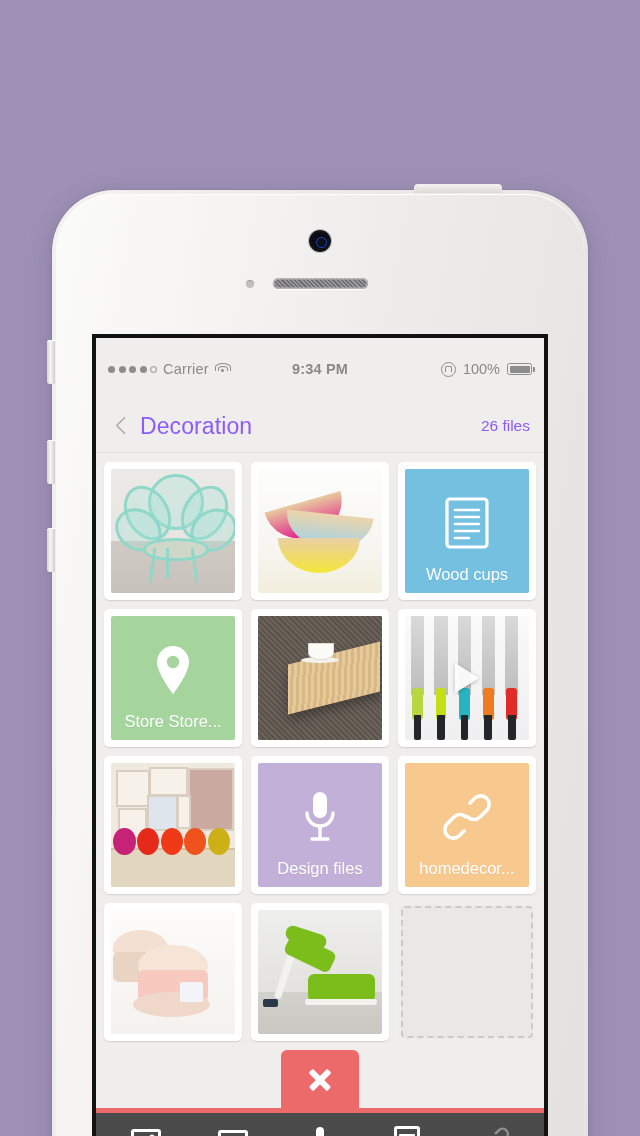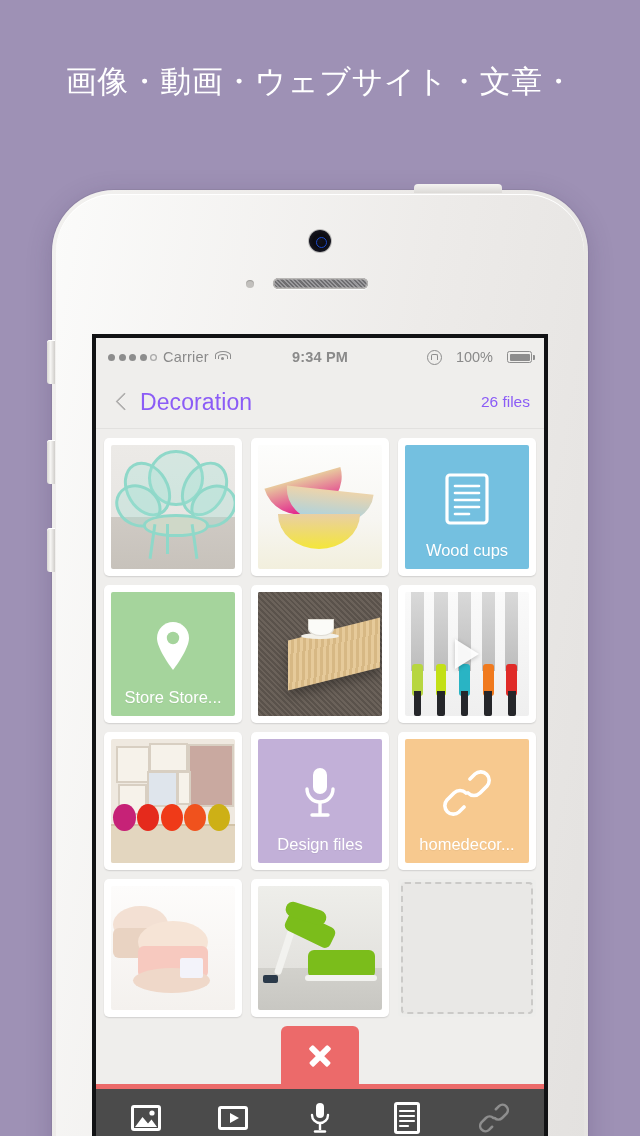--- a/index.html
+++ b/index.html
@@ -77,38 +77,38 @@
   
   .screen{
     position:absolute;left:44px;top:148px;width:448px;height:862px;
     background:#efeeec;overflow:hidden;
     box-shadow:0 0 0 4px #111214;
   }
 
   
   .statusbar{
     height:30px;display:flex;align-items:center;
-    padding:4px 12px;background:#efeeec;color:#8d8d8d;
+    padding:16px 12px;background:#efeeec;color:#8d8d8d;
     font-size:14px;position:relative;
   }
   .sb-left{display:flex;align-items:center;gap:6px;}
   .dots{display:flex;gap:3.5px;align-items:center;}
   .dot{width:7px;height:7px;border-radius:50%;background:#8d8d8d;}
   .dot.empty{background:transparent;box-shadow:inset 0 0 0 1.3px #a9a9a9;}
   .carrier{font-size:14.5px;color:#8a8a8a;letter-spacing:.2px;}
   .wifi{width:15px;height:12px;position:relative;display:inline-block;}
   .wifi i{position:absolute;left:50%;border:1.6px solid #8d8d8d;border-bottom:none;
           border-radius:50% 50% 0 0;}
   .wifi i:nth-child(1){width:14px;height:7px;margin-left:-7px;bottom:4px;}
   .wifi i:nth-child(2){width:8px;height:4px;margin-left:-4px;bottom:4px;}
   .wifi i:nth-child(3){width:3px;height:3px;margin-left:-1.6px;bottom:3px;border:none;
           background:#8d8d8d;border-radius:50%;}
   .sb-time{position:absolute;left:0;right:0;text-align:center;font-size:14.5px;
            color:#8a8a8a;font-weight:600;letter-spacing:.2px;pointer-events:none;}
-  .sb-right{margin-left:auto;display:flex;align-items:center;gap:14px;z-index:2;}
+  .sb-right{margin-left:auto;display:flex;align-items:center;gap:7px;z-index:2;}
   .rotlock{width:13px;height:13px;border-radius:50%;border:1.4px solid #8d8d8d;position:relative;}
   .rotlock::after{content:"";position:absolute;left:3px;top:3px;width:5px;height:5px;
         border:1.4px solid #8d8d8d;border-bottom:none;border-radius:2px 2px 0 0;}
   .pct{font-size:14.5px;color:#8a8a8a;}
   .battery{width:25px;height:12px;border:1.4px solid #8d8d8d;border-radius:2.5px;
            position:relative;padding:1.5px;box-sizing:border-box;}
   .battery::after{content:"";position:absolute;right:-3.5px;top:3px;width:2px;height:5px;
            background:#8d8d8d;border-radius:0 1px 1px 0;}
   .battery i{display:block;height:100%;background:#8d8d8d;border-radius:1px;}
 
@@ -228,21 +228,20 @@
     justify-content:space-around;padding:0 6px;
   }
   .tb-item{width:56px;height:42px;display:flex;align-items:center;justify-content:center;}
 
   svg{display:block;}
 </style>
 </head>
 <body>
 
 <div class="headline">
-  <div>画像・動画・ウェブサイト・文章・</div>
 </div>
 
 <div class="device">
   <div class="device-inner-edge"></div>
 
   <div class="btn-side btn-mute"></div>
   <div class="btn-side btn-volup"></div>
   <div class="btn-side btn-voldn"></div>
   <div class="btn-power"></div>
 

